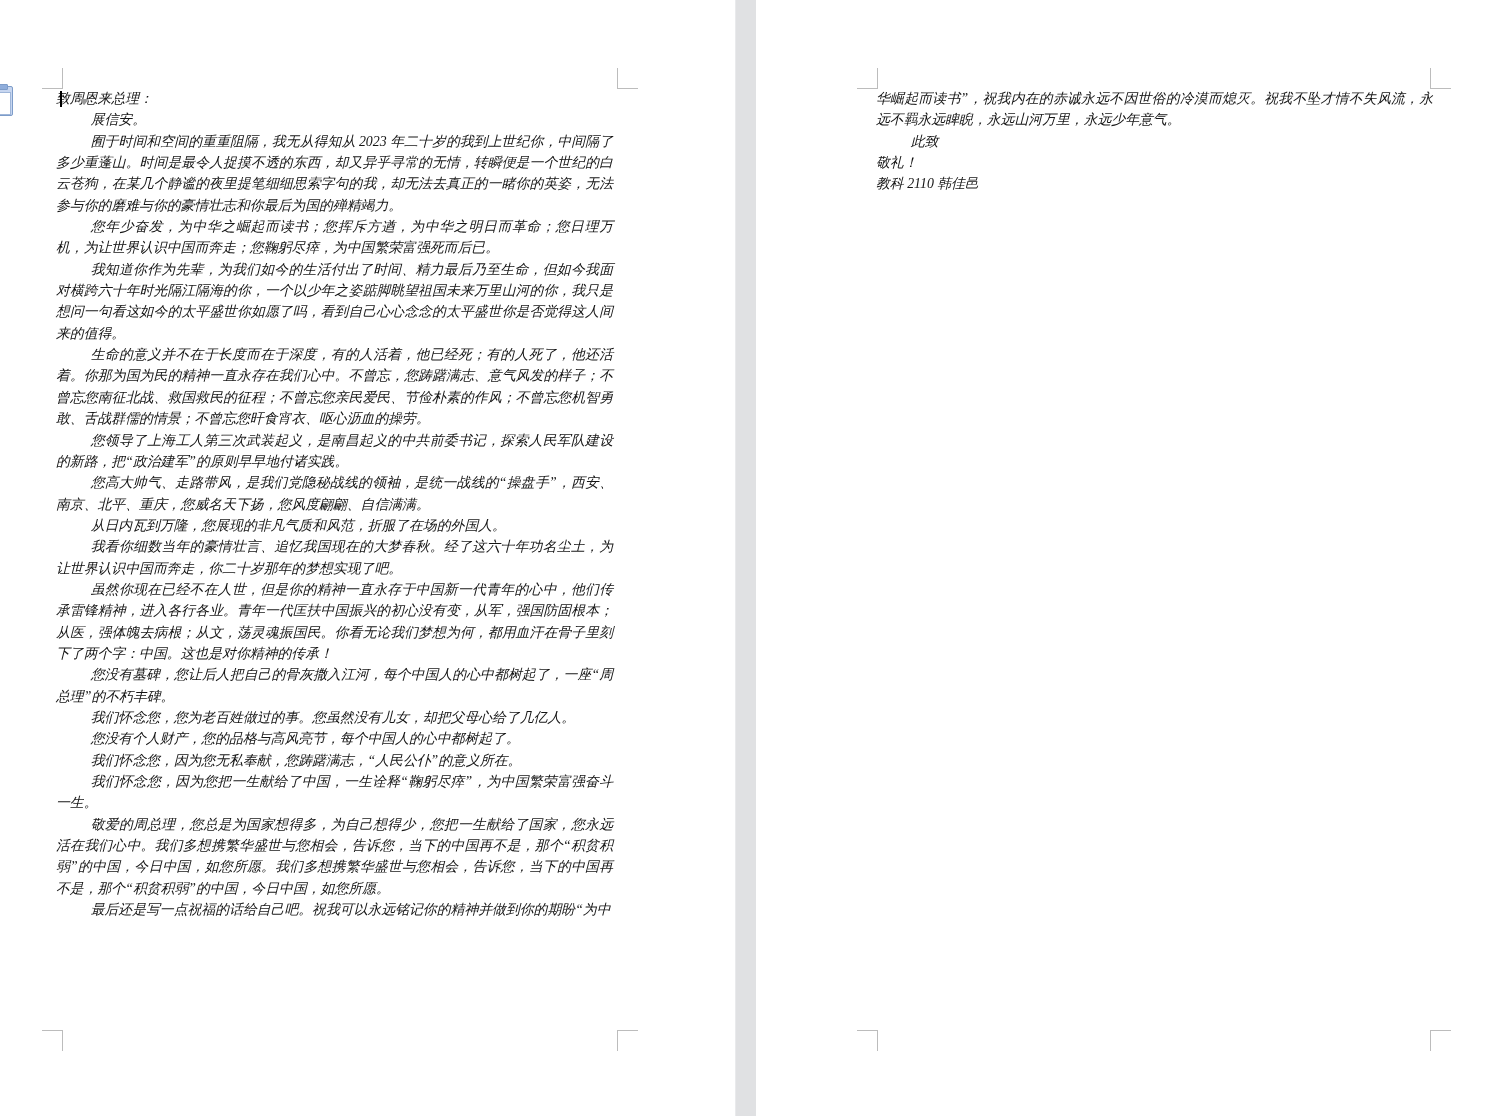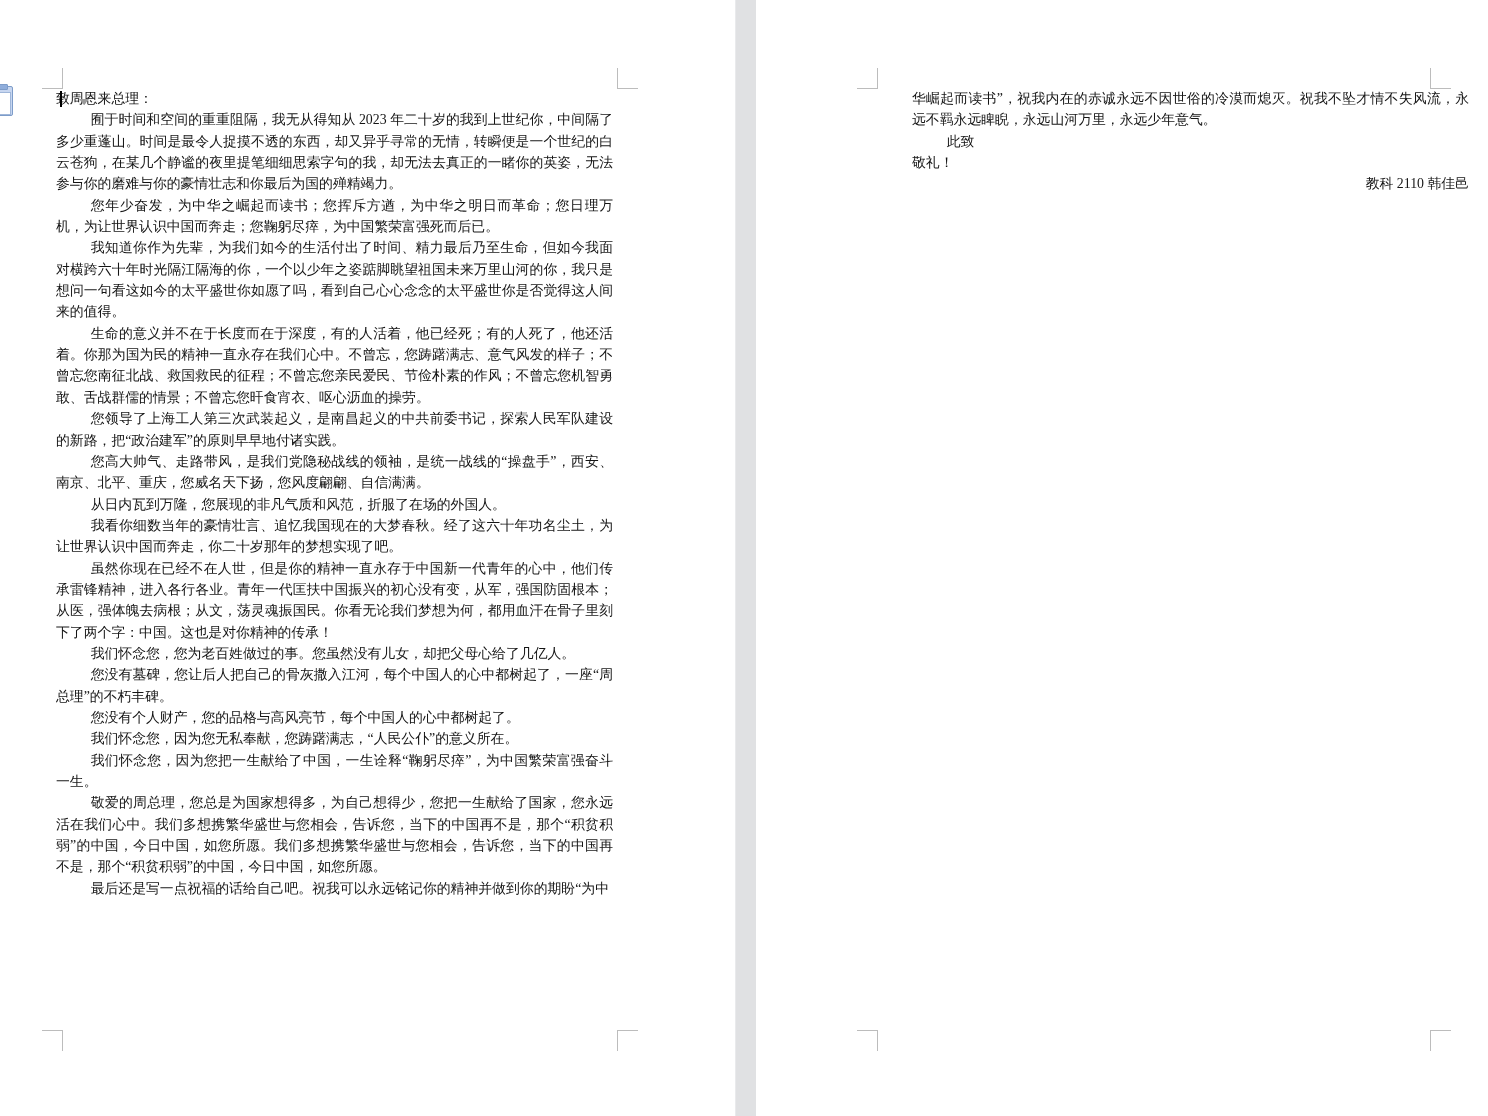--- a/index.html
+++ b/index.html
@@ -25,27 +25,28 @@
   .mark.tl{border-right-width:1px;border-bottom-width:1px;}
   .mark.tr{border-left-width:1px;border-bottom-width:1px;}
   .mark.bl{border-right-width:1px;border-top-width:1px;}
   .mark.br{border-left-width:1px;border-top-width:1px;}
 
   
   .content{
     position:absolute;top:88px;width:557px;
     font-size:13.85px;line-height:21.35px;color:#141414;
     text-align:justify;
+    font-style:italic;
   }
   .content-left{left:56px;}
-  .content-right{left:912px;}
+  .content-right{left:876px;}
   .para{margin:0;padding:0;}
   .para.indent{text-indent:2.5em;}
   .para.flush{text-indent:0;}
-  .para.right{text-align:right;text-indent:0;}
+  .para.right{text-indent:0;}
 
   
   .caret{position:absolute;left:60px;top:91px;width:2px;height:16px;background:#000;}
 
   
   .paste-options{position:absolute;left:-9px;top:84px;width:30px;height:34px;}
   .clipboard{
     position:absolute;left:0;top:2px;width:20px;height:28px;
     background:#c7d6f0;border:1px solid #7d9cc9;border-radius:2px;
   }
@@ -80,31 +81,32 @@
   <div class="mark br" style="left:617px;top:1030px;"></div>
 
   <div class="mark tl" style="left:857px;top:68px;"></div>
   <div class="mark tr" style="left:1430px;top:68px;"></div>
   <div class="mark bl" style="left:857px;top:1030px;"></div>
   <div class="mark br" style="left:1430px;top:1030px;"></div>
 
   <div class="content content-left">
 
   <p class="para flush">致周恩来总理：</p>
+      <p class="para indent">展信安。</p>
       <p class="para indent">囿于时间和空间的重重阻隔，我无从得知从 2023 年二十岁的我到上世纪你，中间隔了多少重蓬山。时间是最令人捉摸不透的东西，却又异乎寻常的无情，转瞬便是一个世纪的白云苍狗，在某几个静谧的夜里提笔细细思索字句的我，却无法去真正的一睹你的英姿，无法参与你的磨难与你的豪情壮志和你最后为国的殚精竭力。</p>
       <p class="para indent">您年少奋发，为中华之崛起而读书；您挥斥方遒，为中华之明日而革命；您日理万机，为让世界认识中国而奔走；您鞠躬尽瘁，为中国繁荣富强死而后已。</p>
       <p class="para indent">我知道你作为先辈，为我们如今的生活付出了时间、精力最后乃至生命，但如今我面对横跨六十年时光隔江隔海的你，一个以少年之姿踮脚眺望祖国未来万里山河的你，我只是想问一句看这如今的太平盛世你如愿了吗，看到自己心心念念的太平盛世你是否觉得这人间来的值得。</p>
       <p class="para indent">生命的意义并不在于长度而在于深度，有的人活着，他已经死；有的人死了，他还活着。你那为国为民的精神一直永存在我们心中。不曾忘，您踌躇满志、意气风发的样子；不曾忘您南征北战、救国救民的征程；不曾忘您亲民爱民、节俭朴素的作风；不曾忘您机智勇敢、舌战群儒的情景；不曾忘您旰食宵衣、呕心沥血的操劳。</p>
       <p class="para indent">您领导了上海工人第三次武装起义，是南昌起义的中共前委书记，探索人民军队建设的新路，把“政治建军”的原则早早地付诸实践。</p>
       <p class="para indent">您高大帅气、走路带风，是我们党隐秘战线的领袖，是统一战线的“操盘手”，西安、南京、北平、重庆，您威名天下扬，您风度翩翩、自信满满。</p>
       <p class="para indent">从日内瓦到万隆，您展现的非凡气质和风范，折服了在场的外国人。</p>
       <p class="para indent">我看你细数当年的豪情壮言、追忆我国现在的大梦春秋。经了这六十年功名尘土，为让世界认识中国而奔走，你二十岁那年的梦想实现了吧。</p>
       <p class="para indent">虽然你现在已经不在人世，但是你的精神一直永存于中国新一代青年的心中，他们传承雷锋精神，进入各行各业。青年一代匡扶中国振兴的初心没有变，从军，强国防固根本；从医，强体魄去病根；从文，荡灵魂振国民。你看无论我们梦想为何，都用血汗在骨子里刻下了两个字：中国。这也是对你精神的传承！</p>
+      <p class="para indent">您没有墓碑，您让后人把自己的骨灰撒入江河，每个中国人的心中都树起了，一座“周总理”的不朽丰碑。</p>
       <p class="para indent">我们怀念您，您为老百姓做过的事。您虽然没有儿女，却把父母心给了几亿人。</p>
-      <p class="para indent">您没有墓碑，您让后人把自己的骨灰撒入江河，每个中国人的心中都树起了，一座“周总理”的不朽丰碑。</p>
       <p class="para indent">您没有个人财产，您的品格与高风亮节，每个中国人的心中都树起了。</p>
       <p class="para indent">我们怀念您，因为您无私奉献，您踌躇满志，“人民公仆”的意义所在。</p>
       <p class="para indent">我们怀念您，因为您把一生献给了中国，一生诠释“鞠躬尽瘁”，为中国繁荣富强奋斗一生。</p>
       <p class="para indent">敬爱的周总理，您总是为国家想得多，为自己想得少，您把一生献给了国家，您永远活在我们心中。我们多想携繁华盛世与您相会，告诉您，当下的中国再不是，那个“积贫积弱”的中国，今日中国，如您所愿。我们多想携繁华盛世与您相会，告诉您，当下的中国再不是，那个“积贫积弱”的中国，今日中国，如您所愿。</p>
       <p class="para indent">最后还是写一点祝福的话给自己吧。祝我可以永远铭记你的精神并做到你的期盼“为中</p>
     </div>
 
   <div class="content content-right">
 
   <p class="para flush">华崛起而读书”，祝我内在的赤诚永远不因世俗的冷漠而熄灭。祝我不坠才情不失风流，永远不羁永远睥睨，永远山河万里，永远少年意气。</p>

